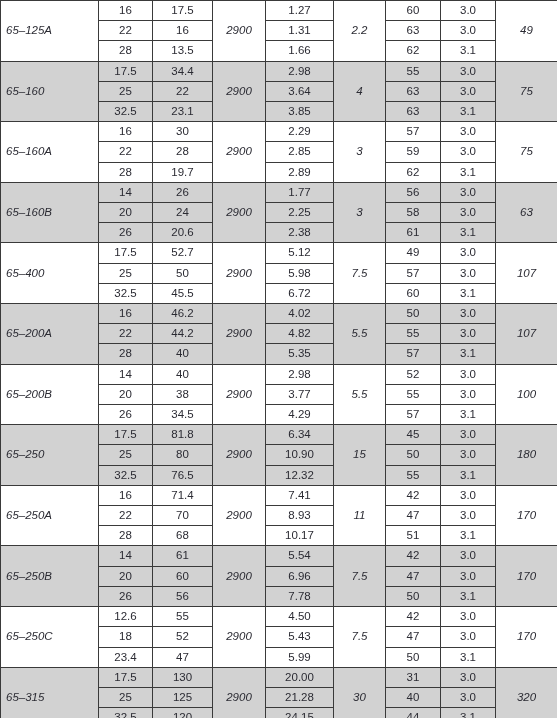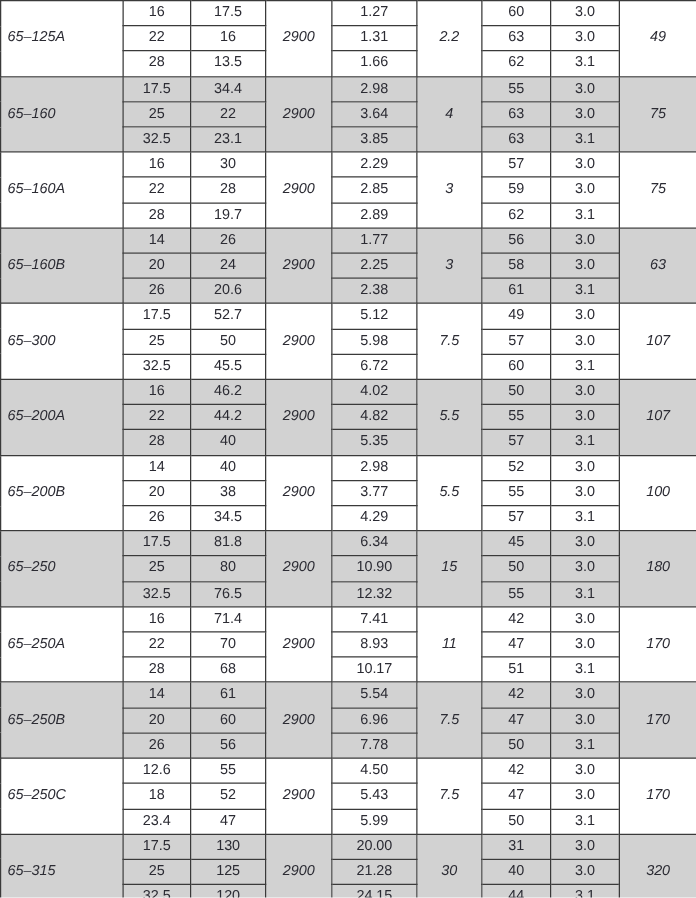--- a/index.html
+++ b/index.html
@@ -176,21 +176,21 @@
       <tr>
         <td>26</td>
         <td>20.6</td>
         <td>2.38</td>
         <td>61</td>
         <td>3.1</td>
       </tr>
     </tbody>
     <tbody class="group-plain">
       <tr>
-        <td class="model-cell merged" rowspan="3">65–300</td>
+        <td class="model-cell merged" rowspan="3">65–400</td>
         <td>17.5</td>
         <td>52.7</td>
         <td class="merged" rowspan="3">2900</td>
         <td>5.12</td>
         <td class="merged" rowspan="3">7.5</td>
         <td>49</td>
         <td>3.0</td>
         <td class="merged" rowspan="3">107</td>
       </tr>
       <tr>

